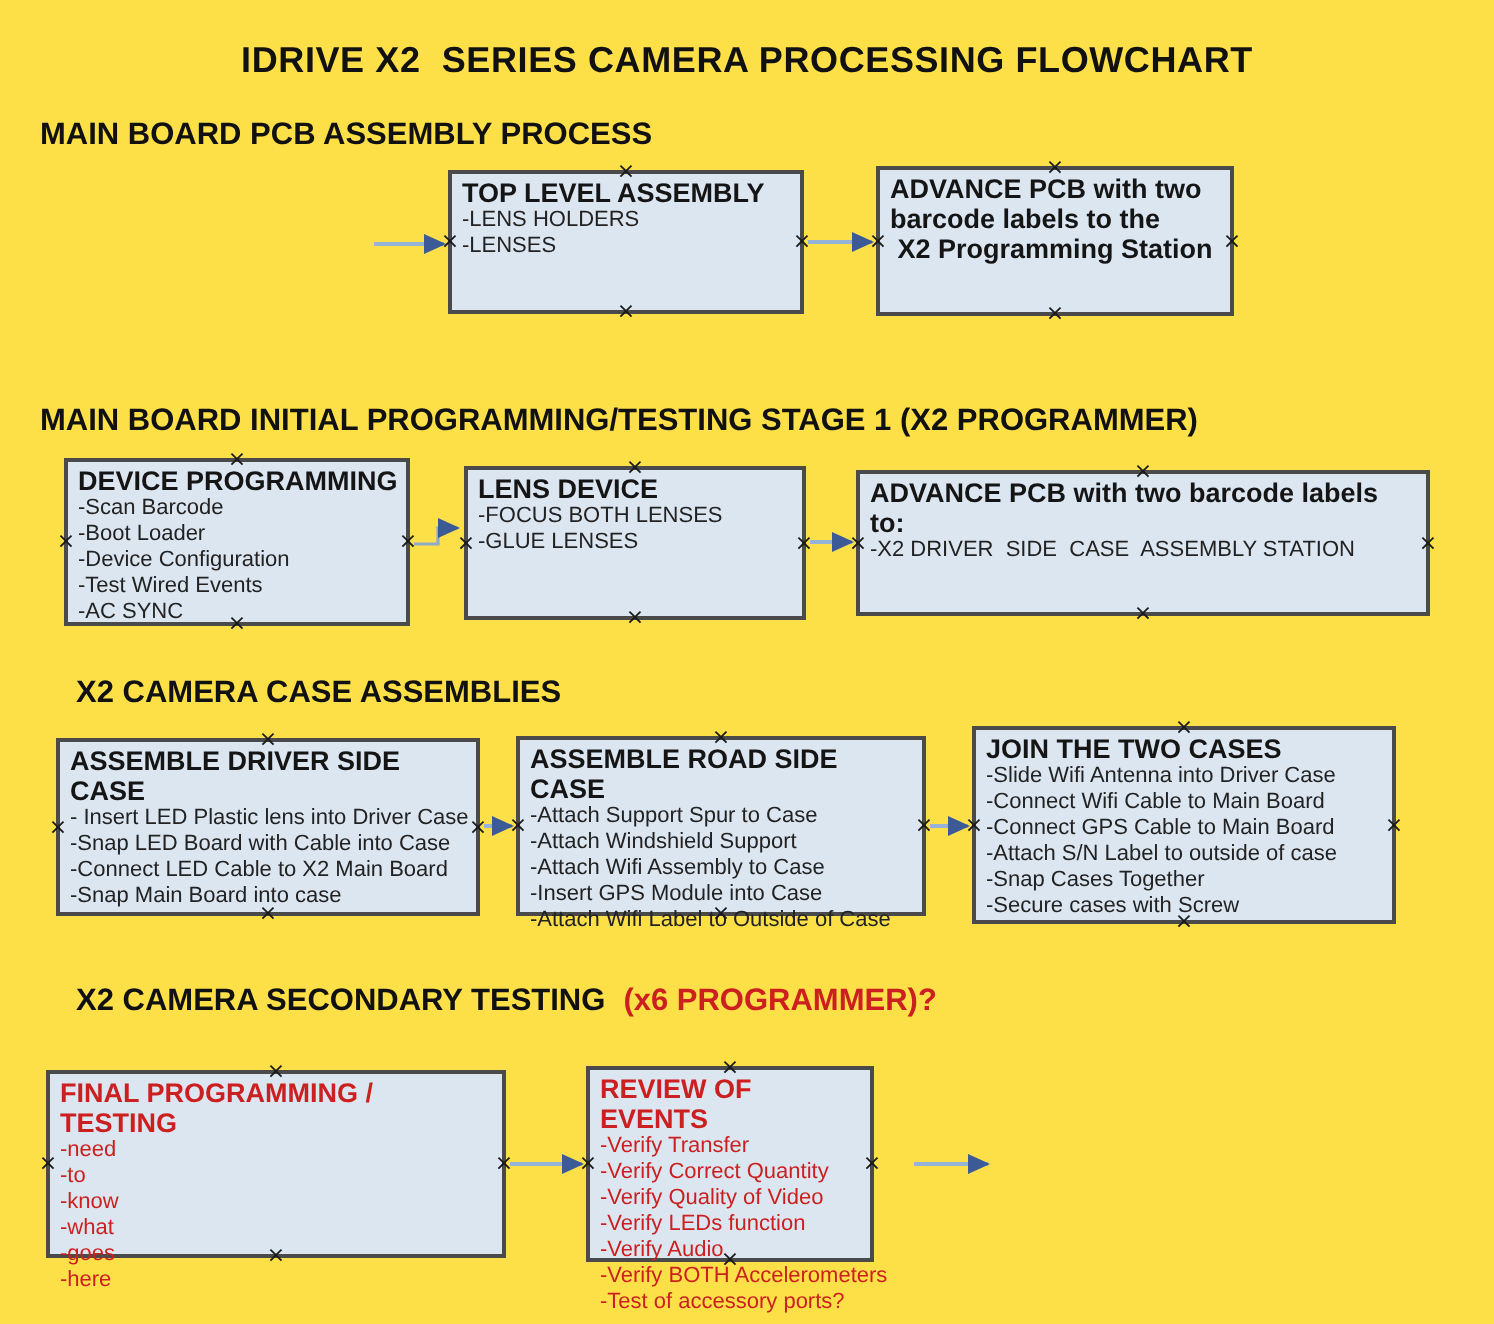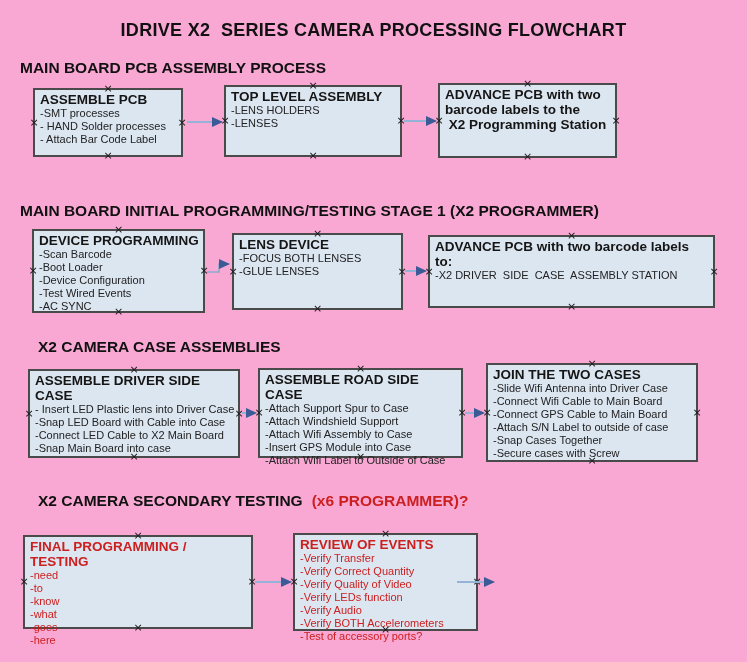--- a/index.html
+++ b/index.html
@@ -1,17 +1,17 @@
 <!DOCTYPE html>
 <html><head>
 <meta charset="utf-8">
 <style>
   html,body { margin:0; padding:0; background:#ffffff; }
   .canvas {
-    position:relative; width:747px; height:662px; background:#f9a8d4;
+    position:relative; width:747px; height:662px; background:#fde047;
     font-family:"Liberation Sans", sans-serif; overflow:hidden;
   }
   .page-title {
     position:absolute; top:20px; left:0; width:747px; text-align:center;
     font-size:18px; font-weight:bold; color:#111; letter-spacing:0.3px;
     white-space:pre;
   }
   .sec-heading {
     position:absolute; font-size:15.5px; font-weight:bold; color:#111;
     white-space:nowrap;
@@ -53,30 +53,20 @@
 
 <div class="canvas">
 
   <div class="page-title">IDRIVE X2  SERIES CAMERA PROCESSING FLOWCHART</div>
 
   <div class="sec-heading" style="left:20px; top:59px;">MAIN BOARD PCB ASSEMBLY PROCESS</div>
   <div class="sec-heading" style="left:20px; top:202px;">MAIN BOARD INITIAL PROGRAMMING/TESTING STAGE 1 (X2 PROGRAMMER)</div>
   <div class="sec-heading" style="left:38px; top:338px;">X2 CAMERA CASE ASSEMBLIES</div>
   <div class="sec-heading" style="left:38px; top:492px;"><span>X2 CAMERA SECONDARY TESTING</span><span class="red-part">(x6 PROGRAMMER)?</span></div>
 
-  <div class="box" style="left:33px; top:88px; width:150px; height:69px;">
-    <div class="t">ASSEMBLE PCB</div>
-    <div class="i">-SMT processes</div>
-    <div class="i">- HAND Solder processes</div>
-    <div class="i">- Attach Bar Code Label</div>
-    <span class="anchor a-t"></span>
-    <span class="anchor a-b"></span>
-    <span class="anchor a-l"></span>
-    <span class="anchor a-r"></span>
-  </div>
 
   <div class="box" style="left:224px; top:85px; width:178px; height:72px;">
     <div class="t">TOP LEVEL ASSEMBLY</div>
     <div class="i">-LENS HOLDERS</div>
     <div class="i">-LENSES</div>
     <span class="anchor a-t"></span>
     <span class="anchor a-b"></span>
     <span class="anchor a-l"></span>
     <span class="anchor a-r"></span>
   </div>
@@ -169,21 +159,21 @@
     <div class="i">-know</div>
     <div class="i">-what</div>
     <div class="i">-goes</div>
     <div class="i">-here</div>
     <span class="anchor a-t"></span>
     <span class="anchor a-b"></span>
     <span class="anchor a-l"></span>
     <span class="anchor a-r"></span>
   </div>
 
-  <div class="box red" style="left:293px; top:533px; width:185px; height:98px;">
+  <div class="box red" style="left:293px; top:533px; width:144px; height:98px;">
     <div class="t">REVIEW OF EVENTS</div>
     <div class="i">-Verify Transfer</div>
     <div class="i">-Verify Correct Quantity</div>
     <div class="i">-Verify Quality of Video</div>
     <div class="i">-Verify LEDs function</div>
     <div class="i">-Verify Audio</div>
     <div class="i">-Verify BOTH Accelerometers</div>
     <div class="i">-Test of accessory ports?</div>
     <span class="anchor a-t"></span>
     <span class="anchor a-b"></span>

